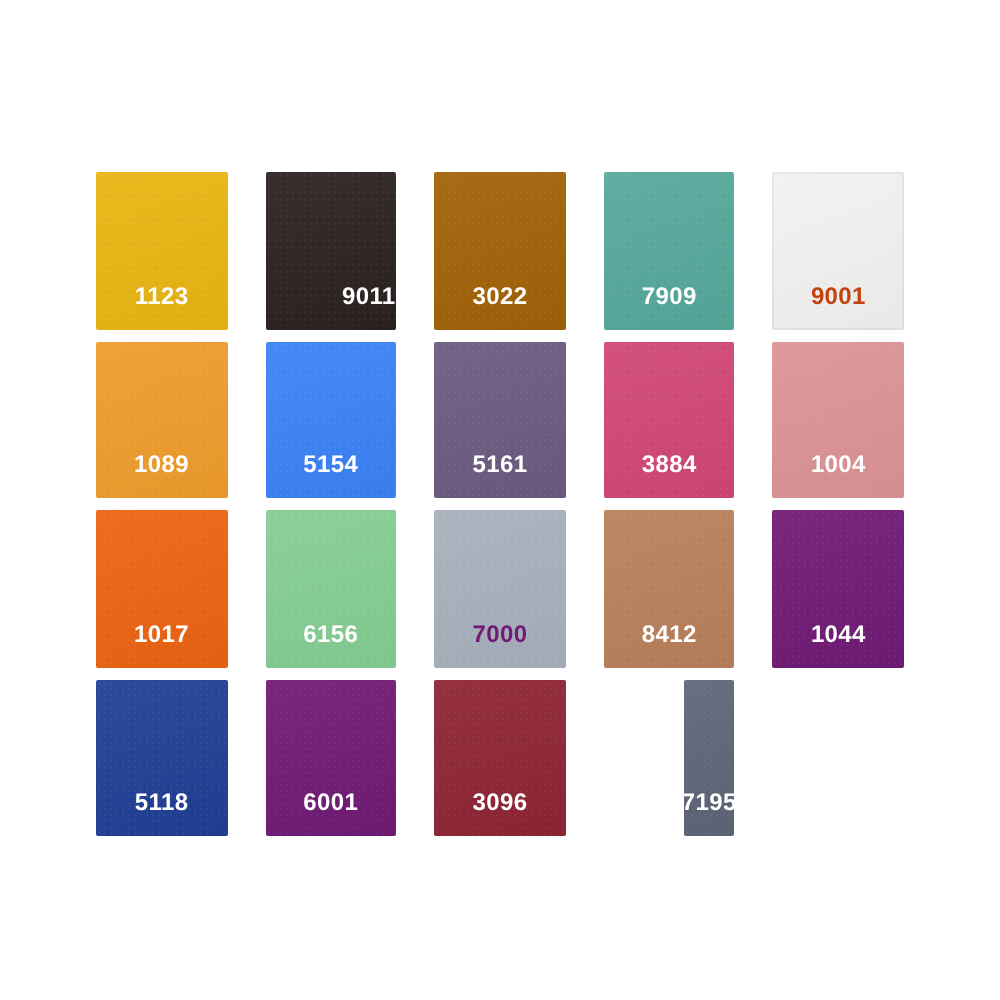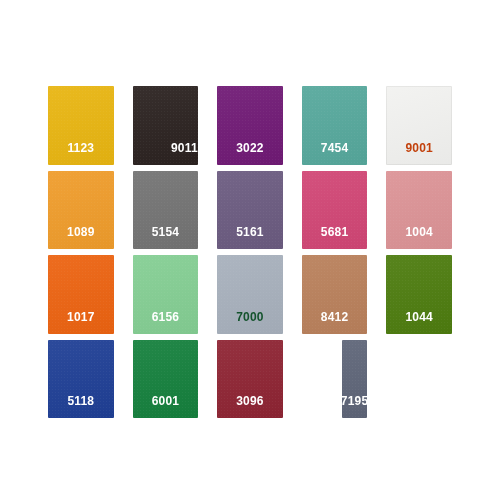--- a/index.html
+++ b/index.html
@@ -72,63 +72,63 @@
 </head>
 <body>
 
 <div id="palette-board" style="background: rgb(255, 255, 255);">
     <div class="swatch" style="background: rgb(232, 181, 17);">
       <span class="swatch-code" style="color: rgb(255, 255, 255);">1123</span>
     </div>
     <div class="swatch" style="background: rgb(43, 34, 32);">
       <span class="swatch-code" style="color: rgb(255, 255, 255); margin-left: 38px;">9011</span>
     </div>
-    <div class="swatch" style="background: #701a75;">
+    <div class="swatch" style="background: #a16207;">
       <span class="swatch-code" style="color: rgb(255, 255, 255);">3022</span>
     </div>
     <div class="swatch" style="background: rgb(86, 168, 156);">
-      <span class="swatch-code" style="color: rgb(255, 255, 255);">7454</span>
+      <span class="swatch-code" style="color: rgb(255, 255, 255);">7909</span>
     </div>
     <div class="swatch light-card" style="background: rgb(242, 242, 240);">
       <span class="swatch-code" style="color: #c2410c;">9001</span>
     </div>
     <div class="swatch" style="background: rgb(239, 156, 43);">
       <span class="swatch-code" style="color: rgb(255, 255, 255);">1089</span>
     </div>
-    <div class="swatch" style="background: #737373;">
+    <div class="swatch" style="background: #3b82f6;">
       <span class="swatch-code" style="color: rgb(255, 255, 255);">5154</span>
     </div>
     <div class="swatch" style="background: rgb(107, 91, 128);">
       <span class="swatch-code" style="color: rgb(255, 255, 255);">5161</span>
     </div>
     <div class="swatch" style="background: rgb(209, 70, 117);">
-      <span class="swatch-code" style="color: rgb(255, 255, 255);">5681</span>
+      <span class="swatch-code" style="color: rgb(255, 255, 255);">3884</span>
     </div>
     <div class="swatch" style="background: rgb(220, 147, 150);">
       <span class="swatch-code" style="color: rgb(255, 255, 255);">1004</span>
     </div>
     <div class="swatch" style="background: rgb(236, 99, 17);">
       <span class="swatch-code" style="color: rgb(255, 255, 255);">1017</span>
     </div>
     <div class="swatch" style="background: rgb(132, 206, 147);">
       <span class="swatch-code" style="color: rgb(255, 255, 255); text-align: center;">6156</span>
     </div>
     <div class="swatch" style="background: rgb(167, 176, 188);">
-      <span class="swatch-code" style="color: #14532d;">7000</span>
+      <span class="swatch-code" style="color: #701a75;">7000</span>
     </div>
     <div class="swatch" style="background: rgb(185, 128, 91);">
       <span class="swatch-code" style="color: rgb(255, 255, 255);">8412</span>
     </div>
-    <div class="swatch" style="background: #4d7c0f;">
+    <div class="swatch" style="background: #701a75;">
       <span class="swatch-code" style="color: rgb(255, 255, 255);">1044</span>
     </div>
     <div class="swatch" style="background: rgb(31, 63, 149);">
       <span class="swatch-code" style="color: rgb(255, 255, 255);">5118</span>
     </div>
-    <div class="swatch" style="background: #15803d;">
+    <div class="swatch" style="background: #701a75;">
       <span class="swatch-code" style="color: rgb(255, 255, 255);">6001</span>
     </div>
     <div class="swatch" style="background: rgb(142, 36, 51);">
       <span class="swatch-code" style="color: rgb(255, 255, 255);">3096</span>
     </div>
     <div class="swatch" style="background: rgb(94, 101, 120); margin-left: 40px;">
       <span class="swatch-code" style="color: rgb(255, 255, 255);">7195</span>
     </div>
   </div>
 

